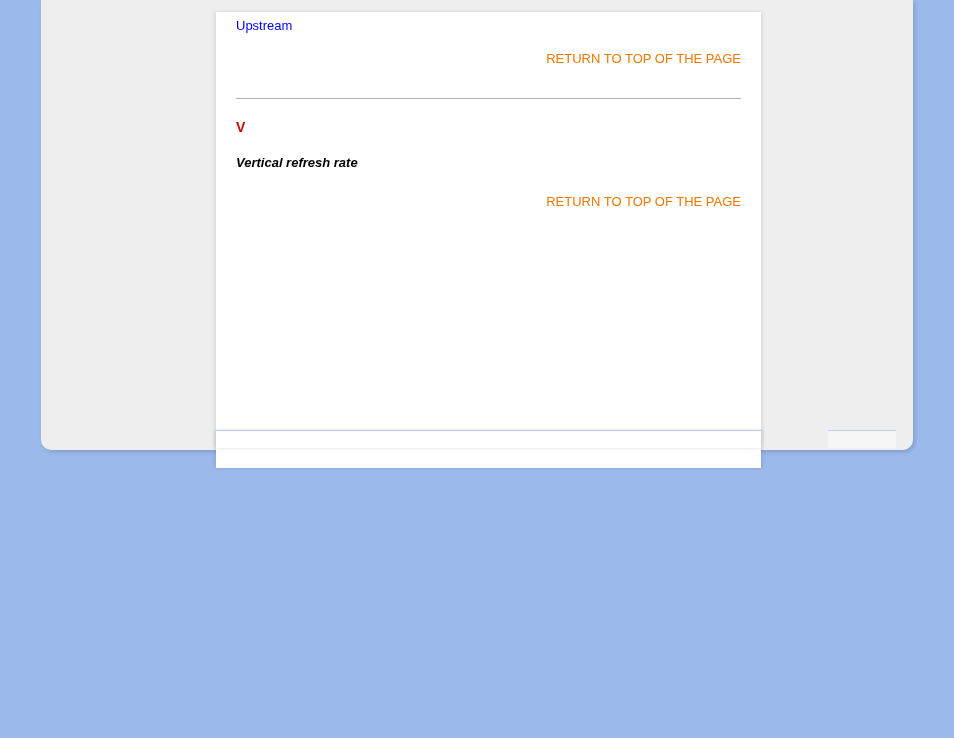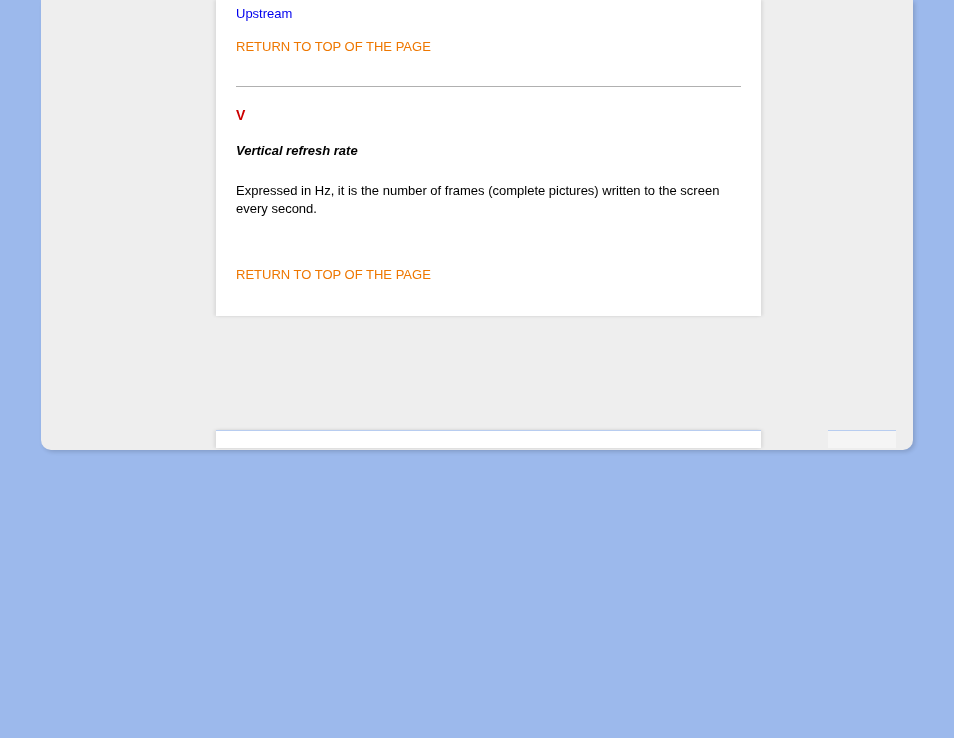--- a/index.html
+++ b/index.html
@@ -22,23 +22,23 @@
       position: relative;
       box-shadow: 2px 2px 4px rgba(0,0,0,0.15);
       border-bottom-left-radius: 10px;
       border-bottom-right-radius: 10px;
       height: 450px;
     }
     .content-panel {
       background: #ffffff;
       position: absolute;
       left: 175px;
-      top: 0;
+      top: 12px;
       width: 545px;
-      height: 316px;
+      height: 456px;
       padding: 0px 20px 4px 20px;
       box-shadow: 2px 0 3px rgba(0,0,0,0.08), -2px 0 3px rgba(0,0,0,0.08);
     }
     .thin-strip {
       position: absolute;
       left: 175px;
       top: 430px;
       width: 545px;
       height: 18px;
       background: #ffffff;
@@ -61,21 +61,21 @@
       margin-bottom: 18px;
       font-weight: normal;
     }
     .term-body {
       color: #000000;
       font-size: 13px;
       line-height: 1.35;
       margin-bottom: 50px;
     }
     .return-link {
-      text-align: left;
+      text-align: right;
       margin: 18px 0 32px 0;
     }
     .return-link a {
       color: #ee7700;
       text-decoration: none;
       font-size: 13px;
     }
     .hr-sep {
       border: none;
       border-top: 1px solid #b0b0b0;
@@ -108,21 +108,20 @@
     <div class="return-link">
       <a href="#">RETURN TO TOP OF THE PAGE</a>
     </div>
 
     <hr class="hr-sep">
 
     <div class="section-letter">V</div>
 
     <div class="term-subtitle">Vertical refresh rate</div>
 
-    <div class="term-body" style="margin-bottom:50px;">Expressed in Hz, it is the number of frames (complete pictures) written to the screen every second.</div>
 
     <div class="return-link">
       <a href="#">RETURN TO TOP OF THE PAGE</a>
     </div>
 
   </div>
 
   <div class="thin-strip"></div>
   <div class="right-strip"></div>
 

